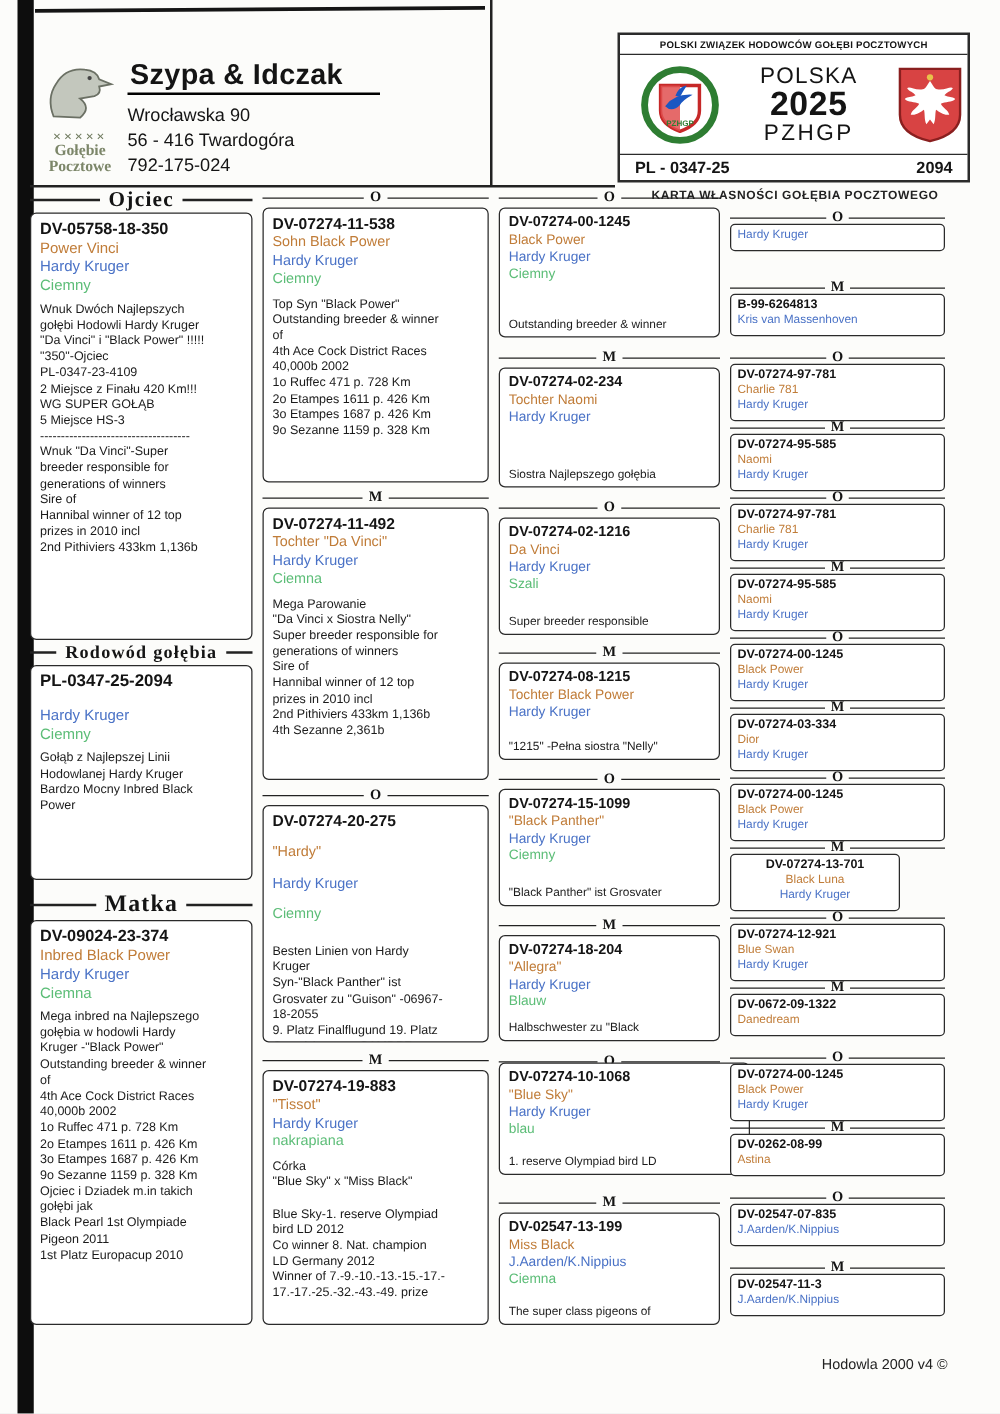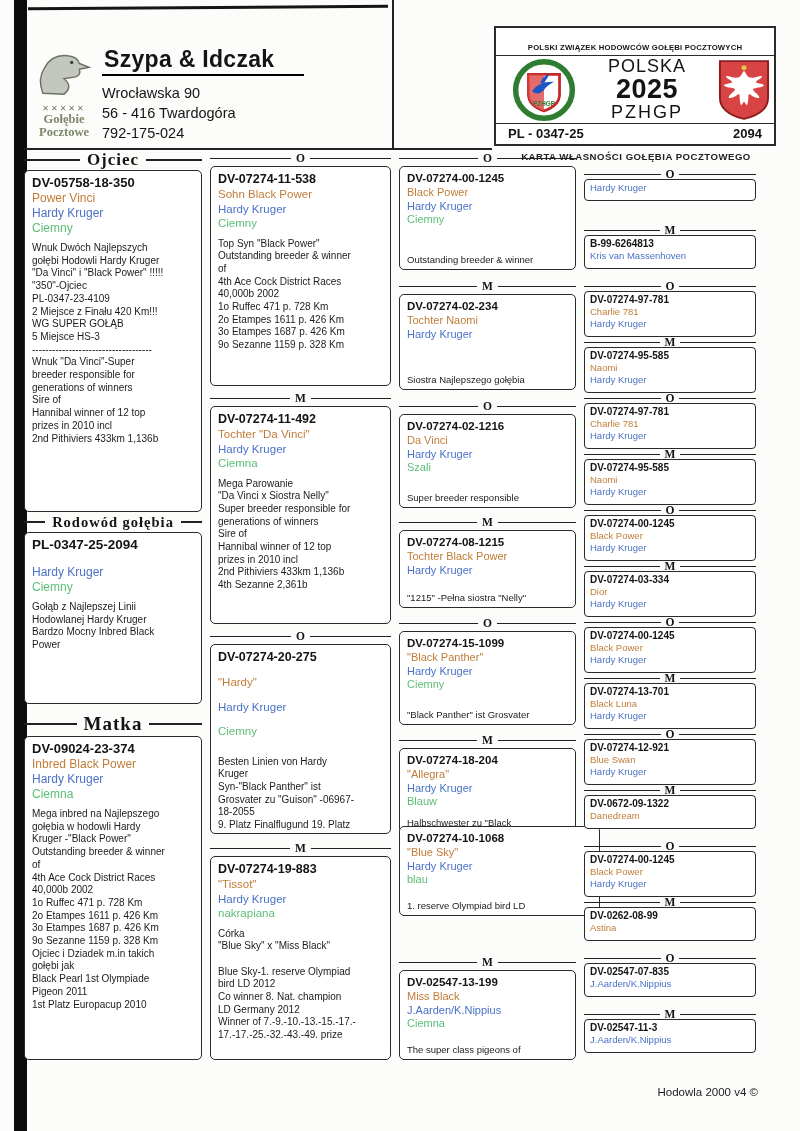--- a/index.html
+++ b/index.html
@@ -18,21 +18,21 @@
   .breeder-block{position:absolute;left:102px;top:46px;}
   .breeder-name{font-size:23px;font-weight:bold;margin:0;display:inline-block;
                 border-bottom:2.5px solid #000;padding:0 30px 1px 2px;letter-spacing:0.3px;}
   .addr{font-size:14.5px;line-height:20px;margin-top:7px;}
   .vrule{position:absolute;left:392px;top:0;width:2px;height:148px;background:#222;}
   .hrule{position:absolute;left:24px;top:148px;width:468px;height:1.5px;background:#222;}
   
   .card{position:absolute;left:494px;top:26px;width:282px;height:120px;border:2px solid #2b2b2b;
         background:#fff;display:flex;flex-direction:column;box-sizing:border-box;}
   .card-assoc{font-size:7.7px;font-weight:bold;text-align:center;border-bottom:1.5px solid #2b2b2b;
-        padding:3px 12px;letter-spacing:0.2px;margin-top:12px;}
+        padding:3px 12px;letter-spacing:0.2px;}
   .card-mid{flex:1;display:flex;align-items:center;padding:0 4px;margin-left:12px;}
   .card-center{flex:1;text-align:center;line-height:1.02;}
   .c-country{font-size:18px;letter-spacing:1px;}
   .c-year{font-size:27px;font-weight:bold;letter-spacing:0.5px;}
   .c-org{font-size:18px;letter-spacing:2px;}
   .card-bottom{border-top:1.5px solid #2b2b2b;display:flex;justify-content:space-between;
         padding:2px 12px 3px;font-weight:bold;font-size:13px;}
   .card-caption{position:absolute;left:496px;top:151px;width:280px;text-align:center;
         font-size:9.6px;font-weight:bold;letter-spacing:0.5px;color:#222;}
   
@@ -330,21 +330,21 @@
       <div class="pbox c3" style="left: 399px; top: 748px; width: 177px; height: 85px;">
         <div class="ring">DV-07274-18-204</div>
         <div class="meta name">"Allegra"</div>
         <div class="meta breeder">Hardy Kruger</div>
         <div class="meta pcolor">Blauw</div>
         <div class="note single">Halbschwester zu "Black</div>
       </div>
       <div class="marker" style="left: 399px; top: 843px; width: 177px;">
         <span>O</span>
       </div>
-      <div class="pbox c3" style="left: 399px; top: 826px; width: 201px; height: 90px;">
+      <div class="pbox c3" style="left: 399px; top: 850px; width: 201px; height: 90px;">
         <div class="ring">DV-07274-10-1068</div>
         <div class="meta name">"Blue Sky"</div>
         <div class="meta breeder">Hardy Kruger</div>
         <div class="meta pcolor">blau</div>
         <div class="note single">1. reserve Olympiad bird LD</div>
       </div>
       <div class="marker" style="left: 399px; top: 956px; width: 177px;">
         <span>M</span>
       </div>
       <div class="pbox c3" style="left: 399px; top: 970px; width: 177px; height: 90px;">
@@ -419,21 +419,21 @@
         <span>O</span>
       </div>
       <div class="pbox c4" style="left: 584px; top: 627px; width: 172px; height: 46px;">
         <div class="ring">DV-07274-00-1245</div>
         <div class="meta name">Black Power</div>
         <div class="meta breeder">Hardy Kruger</div>
       </div>
       <div class="marker" style="left: 584px; top: 672px; width: 172px;">
         <span>M</span>
       </div>
-      <div class="pbox c4" style="left: 584px; top: 683px; width: 172px; height: 46px;">
+      <div class="pbox c4" style="left: 584px; top: 683px; width: 136px; height: 46px; align-items: center;">
         <div class="ring">DV-07274-13-701</div>
         <div class="meta name">Black Luna</div>
         <div class="meta breeder">Hardy Kruger</div>
       </div>
       <div class="marker" style="left: 584px; top: 728px; width: 172px;">
         <span>O</span>
       </div>
       <div class="pbox c4" style="left: 584px; top: 739px; width: 172px; height: 46px;">
         <div class="ring">DV-07274-12-921</div>
         <div class="meta name">Blue Swan</div>

